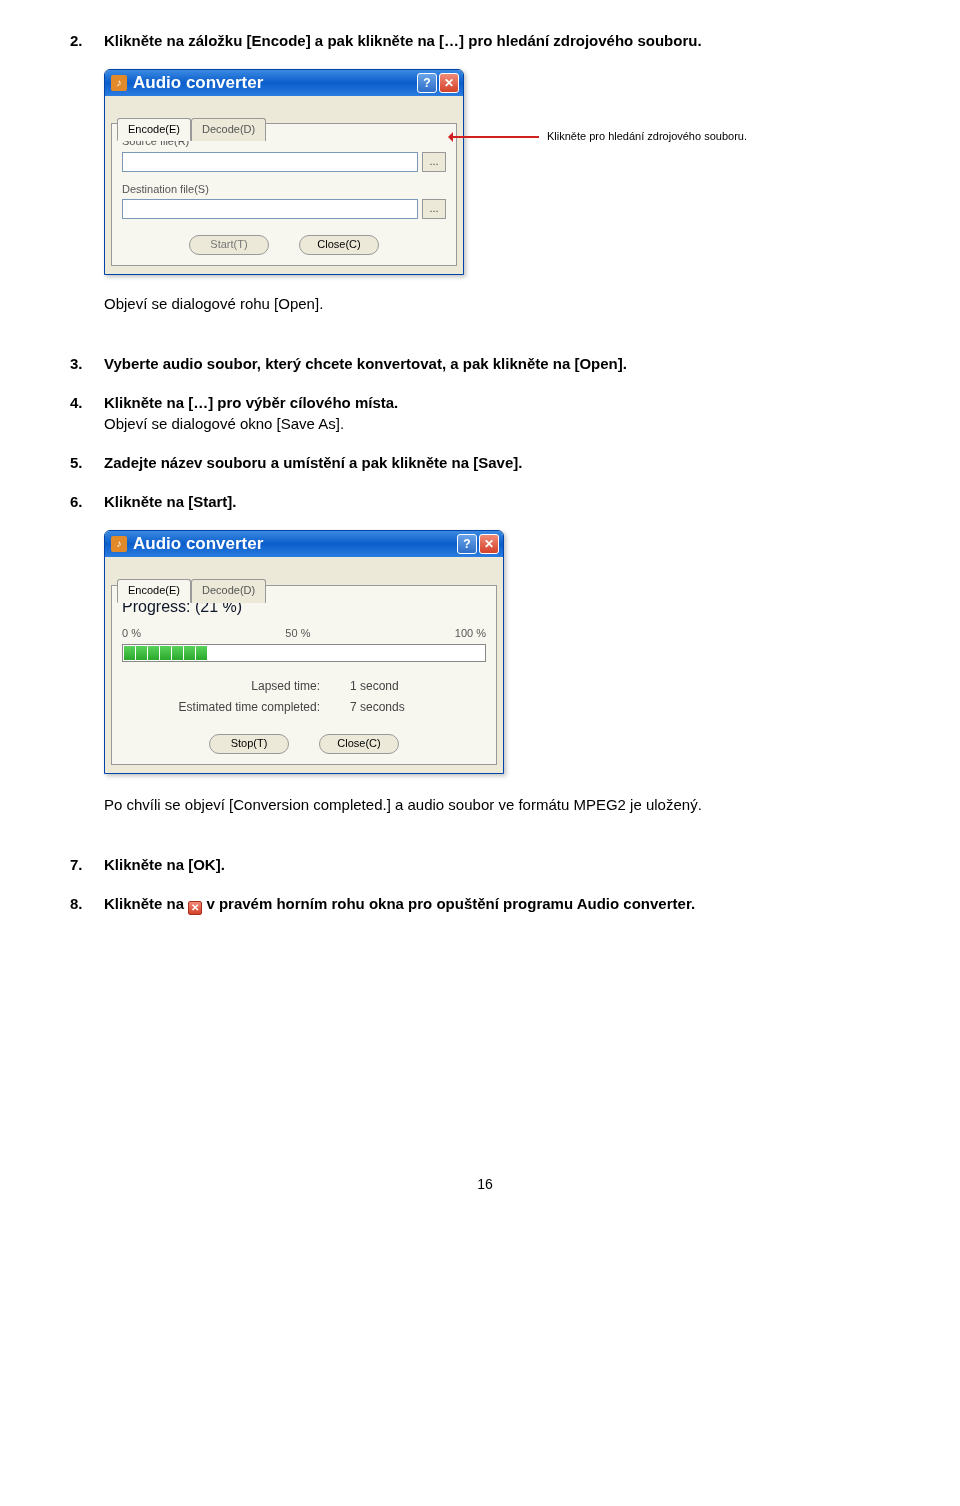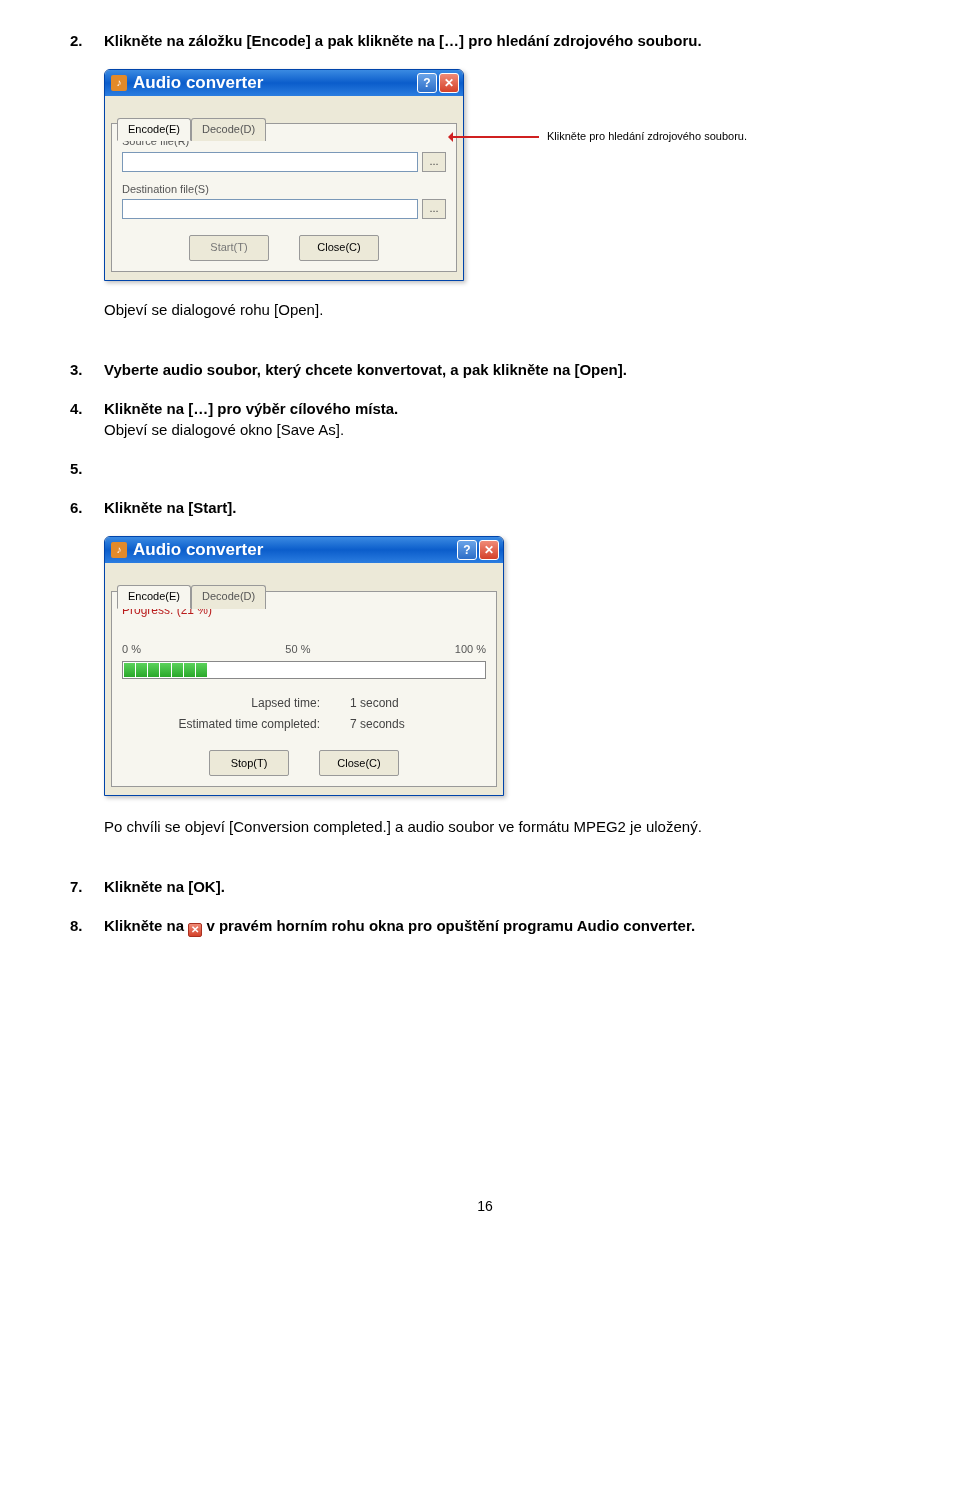--- a/index.html
+++ b/index.html
@@ -64,23 +64,23 @@
   .txt {
     flex:1; height: 20px; border: 1px solid #7a98b8; background:#fff;
   }
   .browse {
     width: 24px; height: 20px; border:1px solid #999; background:#ece9d8;
     font-size:11px; display:flex;align-items:center;justify-content:center;
     color:#444;
   }
   .btn-row { display:flex; justify-content:center; gap:30px; margin-top:16px; }
   .winbtn {
-    min-width:80px; height:26px; border:1px solid #999; background:#ece9d8;
+    min-width:80px; height:20px; border:1px solid #999; background:#ece9d8;
     font-size:11px; color:#777; display:flex;align-items:center;justify-content:center;
-    border-radius:2px;
+    border-radius:10px;
   }
   .winbtn.enabled { color:#000; }
   
   
   .callouts { display:flex; flex-direction:column; gap:28px; padding-top:60px; }
   .callout { display:flex; align-items:center; gap:0; }
   .arrow {
     width: 90px; height: 2px; background:#d02020; position:relative; margin-right:8px; margin-left:-15px;
   }
   .arrow::before {
@@ -91,21 +91,21 @@
   
   
   .win2 {
     width: 400px;
     border: 1px solid #0044aa;
     border-radius: 6px 6px 0 0;
     box-shadow: 2px 2px 4px rgba(0,0,0,.25);
     background: #ece9d8;
     margin: 10px 0 20px 34px;
   }
-  .progress-text { font-size:12px; color:#b91c1c; margin-bottom:24px;}
+  .progress-text { font-size:16px; color:#0f172a; margin-bottom:8px;}
   .perc-row { display:flex; justify-content:space-between; font-size:11px; color:#555; margin-bottom:3px;}
   .pbar {
     height:18px; border:1px solid #888; background:#fff; display:flex; gap:1px; padding:1px;
     margin-bottom:14px;
   }
   .pseg { width:11px; background: linear-gradient(#5bd25b,#2aa82a); }
   .info-row { display:flex; justify-content:space-between; font-size:12px; color:#444; padding: 2px 6px;}
   .info-row .lbl { flex:1; text-align:right; padding-right:30px;}
   .info-row .val { width:130px; text-align:left;}
   
@@ -180,20 +180,21 @@
 <div class="step step-row">
   <span class="num">4.</span>
   <div>
     <span class="bold">Klikněte na […] pro výběr cílového místa.</span><br>
     <span>Objeví se dialogové okno [Save As].</span>
   </div>
 </div>
 
 <div class="step step-row">
   <span class="num">5.</span>
+  <span class="bold">Zadejte název souboru a umístění a pak klikněte na [Save].</span>
 </div>
 
 <div class="step step-row">
   <span class="num">6.</span>
   <span class="bold">Klikněte na [Start].</span>
 </div>
 
 
 <div class="win2">
   <div class="titlebar">

